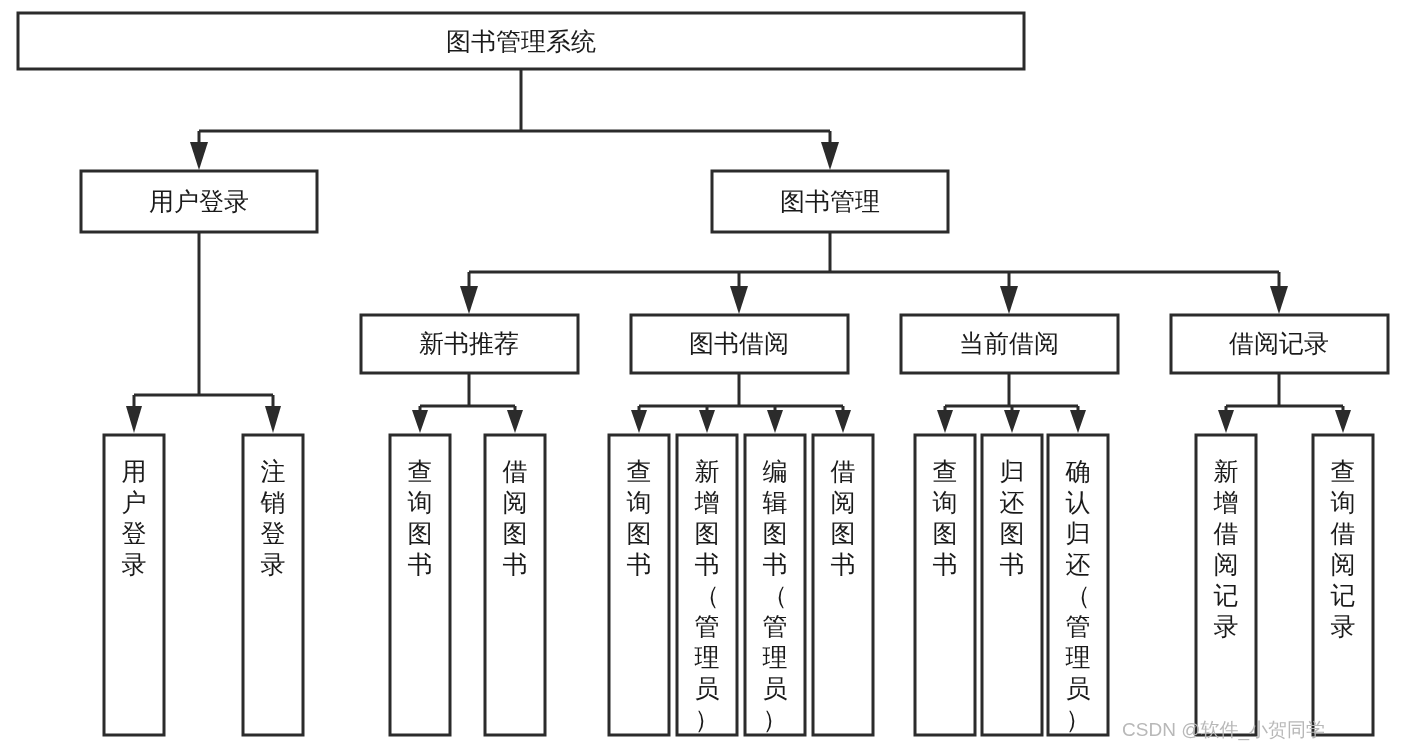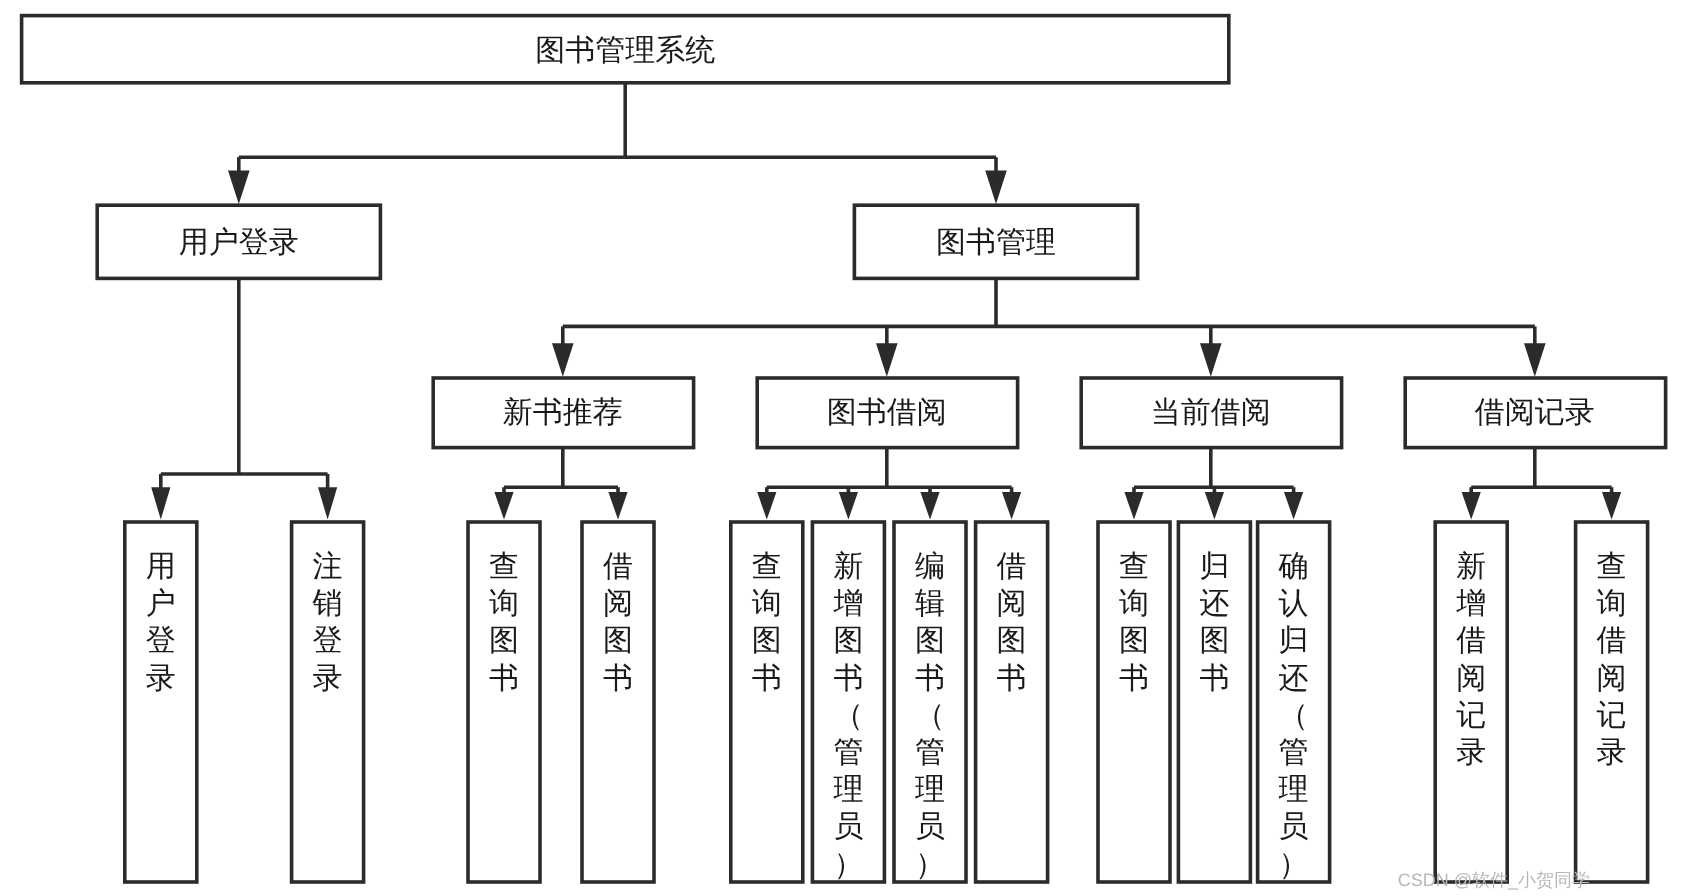--- a/index.html
+++ b/index.html
@@ -49,21 +49,21 @@
   }
   .arrow-head {
     fill: #2b2b2b;
     stroke: none;
   }
   .watermark {
     position: absolute;
     right: 8px;
     bottom: 4px;
     font-family: "Liberation Sans", "DejaVu Sans", sans-serif;
-    font-size: 15px;
+    font-size: 19px;
     color: #b8b8b8;
     white-space: nowrap;
     pointer-events: none;
     user-select: none;
   }
 </style>
 </head>
 <body>
 
 <div id="diagram-root">

